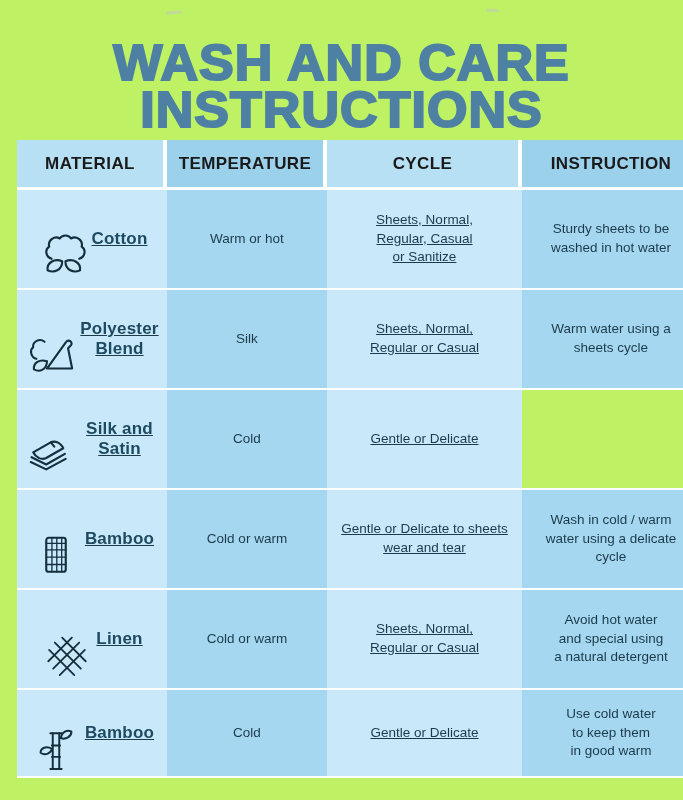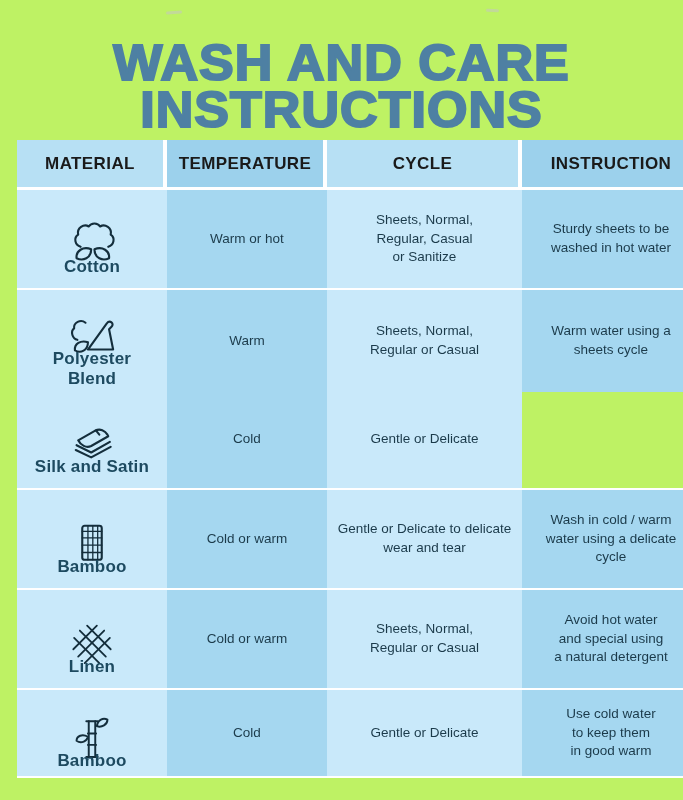--- a/index.html
+++ b/index.html
@@ -34,24 +34,24 @@
   .header-cell.dark  { background:var(--header-dark); }
 
   .row { height:98px; border-bottom:2px solid #ffffff; }
   .row:last-child { height:86px; }
   .cell {
     display:flex; align-items:center; justify-content:center;
     text-align:center; font-size:13.5px; line-height:1.38;
     color:var(--body-text); white-space:pre-line;
     padding:4px 8px; box-sizing:border-box;
   }
-  .cell.light { background:var(--cell-light); }
+  .cell.light { background:var(--cell-light);text-decoration:underline; }
   .cell.dark  { background:var(--cell-dark); }
 
-  .material-cell { flex-direction:column; gap:3px; padding:4px 4px; }
+  .material-cell { flex-direction:row; gap:3px; padding:4px 4px; }
   .material-label {
     font-weight:bold; font-size:17px; letter-spacing:.2px;
     color:var(--material-text); white-space:pre-line; line-height:1.15;
   }
   .icon-wrap { display:block; width:52px; height:52px; }
   .icon-wrap svg { width:52px; height:52px; display:block;
     stroke:var(--icon-color); fill:none; stroke-width:2.6;
     stroke-linecap:round; stroke-linejoin:round; }
   .icon-wrap svg .thin { stroke-width:1.6; }
 </style>
@@ -100,21 +100,21 @@
         <span class="icon-wrap">
           <svg viewBox="0 0 64 64">
             <path d="M24 12 C18 7 9 12 10 19 C5 23 8 32 14 33"></path>
             <path d="M27 36 C27 46 18 50 11 46 C10 38 18 33 27 36 Z"></path>
             <path d="M27 45 L50 13 C54 8 60 13 56 17 L53 20 L58 45 Z"></path>
           </svg>
         </span>
         <span class="material-label">Polyester
 Blend</span>
       </div>
-      <div class="cell dark">Warm</div>
+      <div class="cell dark">Silk</div>
       <div class="cell light">Sheets, Normal,
 Regular or Casual</div>
       <div class="cell dark">Warm water using a
 sheets cycle</div>
     </div>
 
     <div class="row">
       <div class="cell light material-cell">
         <span class="icon-wrap">
           <svg viewBox="0 0 64 64">
@@ -135,21 +135,21 @@
         <span class="icon-wrap">
           <svg viewBox="0 0 64 64">
             <rect x="20" y="7" width="24" height="42" rx="3"></rect>
             <path class="thin" d="M27 7 L27 49 M33 7 L33 49 M39 7 L39 49"></path>
             <path class="thin" d="M20 14 L44 14 M20 22 L44 22 M20 31 L44 31 M20 40 L44 40"></path>
           </svg>
         </span>
         <span class="material-label">Bamboo</span>
       </div>
       <div class="cell dark">Cold or warm</div>
-      <div class="cell light">Gentle or Delicate to delicate
+      <div class="cell light">Gentle or Delicate to sheets
 wear and tear</div>
       <div class="cell dark">Wash in cold / warm
 water using a delicate
 cycle</div>
     </div>
 
     <div class="row">
       <div class="cell light material-cell">
         <span class="icon-wrap">
           <svg viewBox="0 0 64 64" style="stroke-width:2.2">

